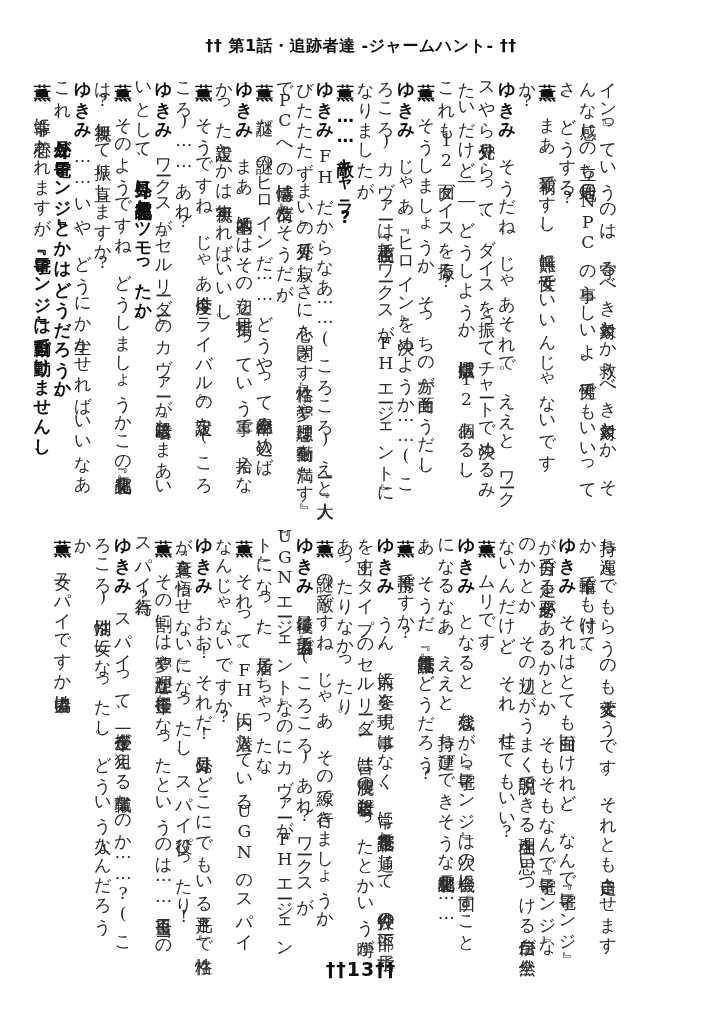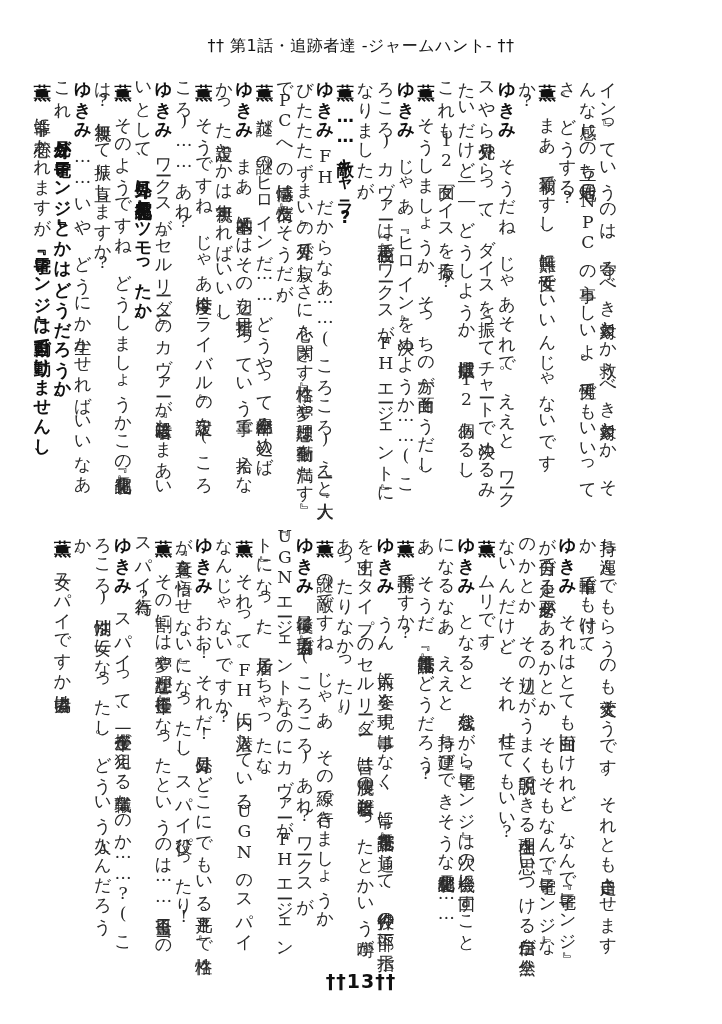--- a/index.html
+++ b/index.html
@@ -1,34 +1,34 @@
 <!DOCTYPE html>
 <html><head>
 <meta charset="utf-8">
 <style>
   html, body { margin:0; padding:0; background:#ffffff; }
   body { width:722px; height:1024px; position:relative; overflow:hidden;
          font-family:"DejaVu Serif","Liberation Serif",serif; color:#2a2a2a; }
   .header { position:absolute; top:36px; left:0; width:722px; text-align:center;
-            font-family:"DejaVu Sans","Liberation Sans",sans-serif; font-weight:normal;
+            font-family:"DejaVu Sans","Liberation Sans",sans-serif; font-weight:bold;
             font-size:16px; color:#111; letter-spacing:0.5px; white-space:pre; }
   .block { position:absolute; writing-mode:vertical-rl; text-orientation:upright;
            font-size:17.2px; line-height:20.2px; letter-spacing:0.35px;
            height:430px; white-space:normal; }
   .block.top { top:70px; right:104px; }
   .block.bottom { top:526px; right:104px; }
   .line { display:block; text-indent:0; }
   .spk { font-family:"DejaVu Sans","Liberation Sans",sans-serif; font-weight:bold; color:#111;
          display:inline-block; }
   .gap { display:inline-block; height:0.9em; }
   .em { font-family:"DejaVu Sans","Liberation Sans",sans-serif; font-weight:bold; color:#111; }
   .cont { }
   .footer { position:absolute; top:958px; left:0; width:722px; text-align:center;
             font-family:"DejaVu Sans","Liberation Sans",sans-serif; font-weight:bold;
-            font-size:19px; color:#111; letter-spacing:1px;margin-top:12px; }
+            font-size:19px; color:#111; letter-spacing:1px; }
 </style>
 </head>
 <body>
 
 <div class="header">†† 第1話・追跡者達 -ジャームハント- ††</div>
 
 <div class="block top" id="blk-top">
     <div class="line"><span class="cont">イン』っていうのは、守るべき対象とか救うべき対象とか、そんな感じの立ち居地のNPCの事らしいよ。男性でもいいってさ。どうする?</span></div>
     <div class="line"><span class="spk">薫</span><span class="gap" style="height: 2.05em;"></span><span class="cont">まあ、最初ですし、無難に女性でいいんじゃないですか?</span></div>
     <div class="line"><span class="spk">ゆきみ</span><span class="gap" style="height: 0.95em;"></span><span class="cont">そうだね、じゃあそれで。ええと、ワークスやら外見やらって、ダイスを振ってチャートで決めるみたいだけど――どうしようか、選択肢は12個あるし、これも12面ダイスを振る?</span></div>

